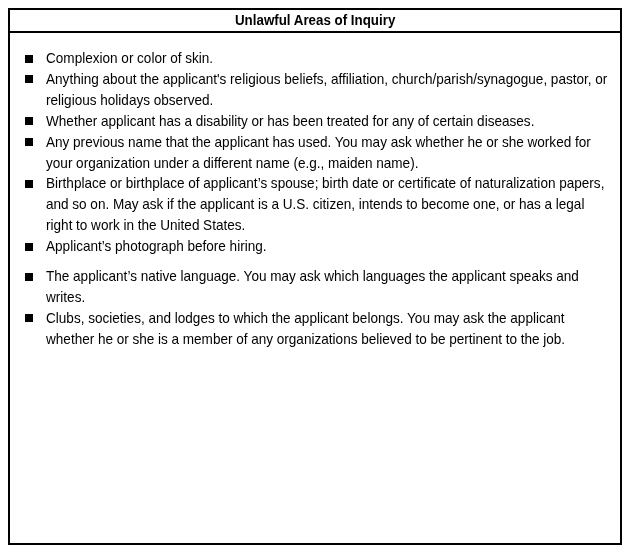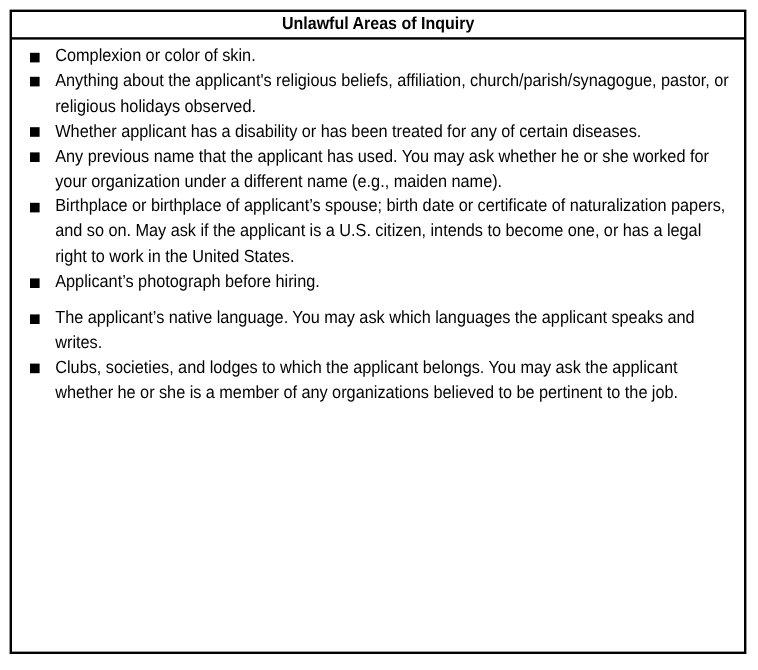--- a/index.html
+++ b/index.html
@@ -41,21 +41,21 @@
     font-size: 14.5px;
     line-height: 17px;
     letter-spacing: 0px;
     transform: scaleX(0.92);
     transform-origin: center center;
     white-space: nowrap;
   }
 
   
   #list-body {
-    padding: 4px 0 0 0;
+    padding: 15px 0 0 0;
     box-sizing: border-box;
   }
 
   .list-item {
     position: relative;
     padding-left: 27px;
     margin-left: 9px;
     margin-right: 8px;
     margin-bottom: 0px;
   }

